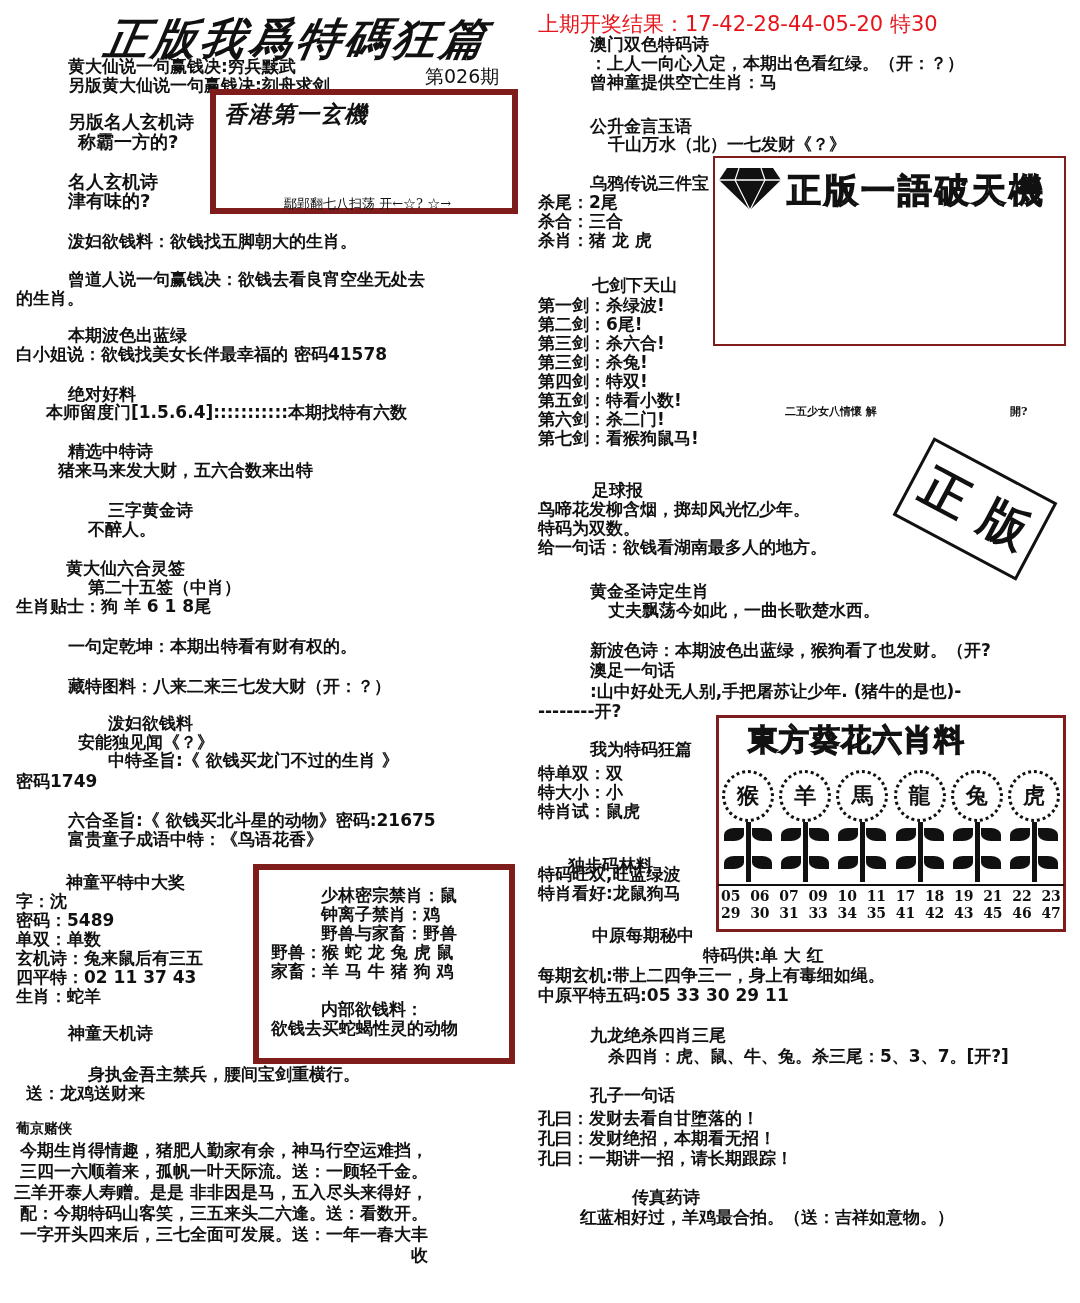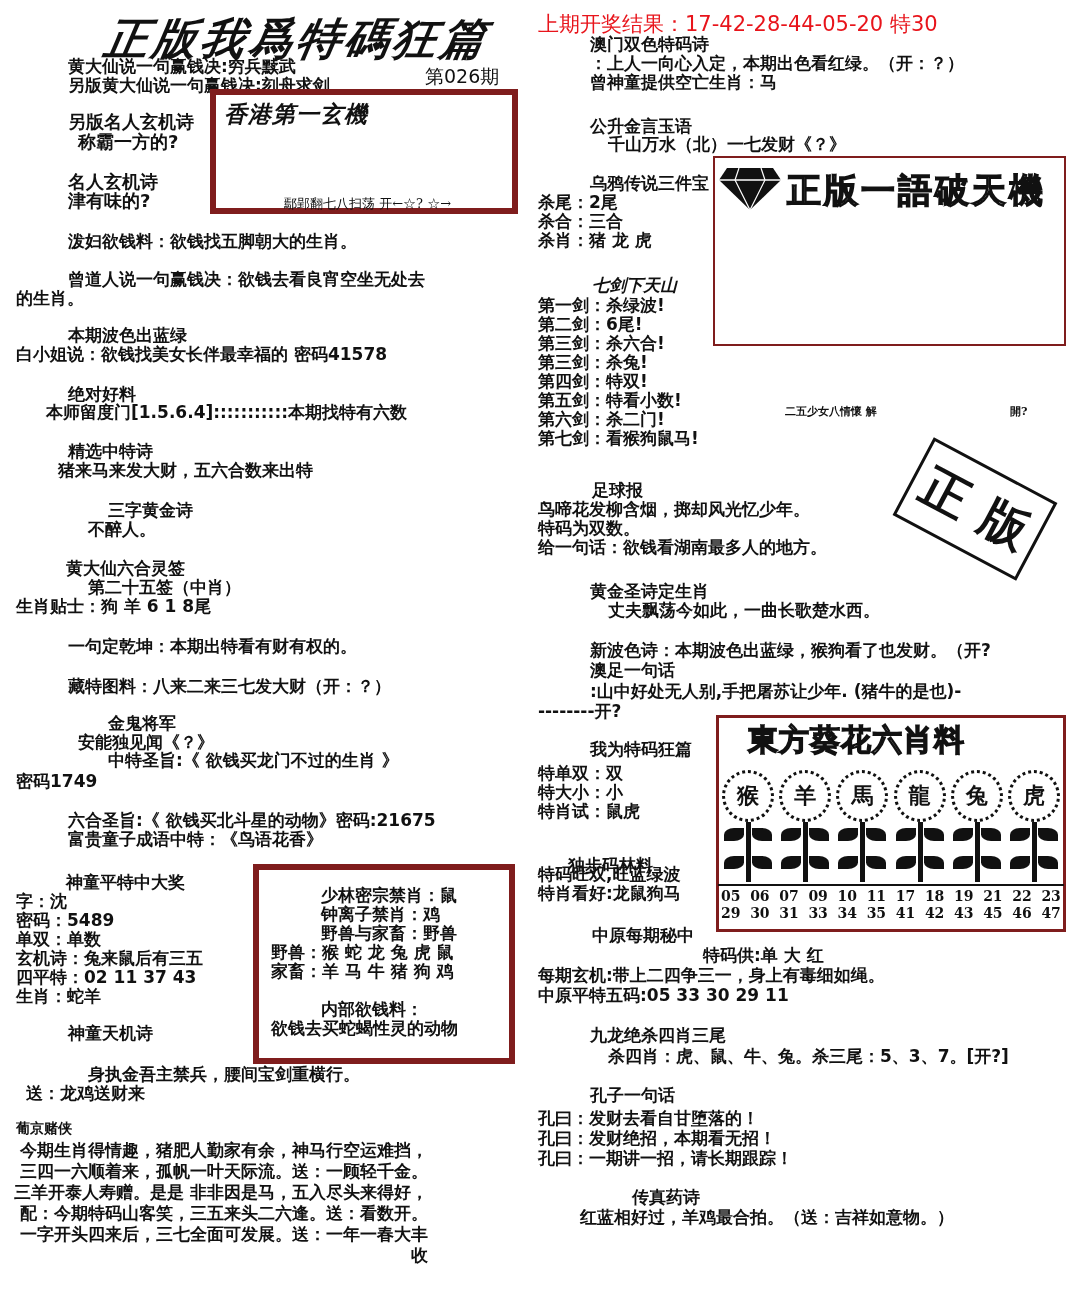--- a/index.html
+++ b/index.html
@@ -67,21 +67,21 @@
 <div class="abs t" style="left:108px;top:501px;">三字黄金诗</div>
 <div class="abs t" style="left:88px;top:520px;">不醉人。</div>
 
 <div class="abs t" style="left:66px;top:559px;">黄大仙六合灵签</div>
 <div class="abs t" style="left:88px;top:578px;">第二十五签（中肖）</div>
 <div class="abs t" style="left:16px;top:597px;">生肖贴士：狗 羊 6 1 8尾</div>
 
 <div class="abs t" style="left:68px;top:637px;">一句定乾坤：本期出特看有财有权的。</div>
 <div class="abs t" style="left:68px;top:677px;">藏特图料：八来二来三七发大财（开：？）</div>
 
-<div class="abs t" style="left:108px;top:714px;">金鬼将军</div>
+<div class="abs t" style="left:108px;top:714px;">泼妇欲钱料</div>
 <div class="abs t" style="left:78px;top:733px;">安能独见闻《？》</div>
 <div class="abs t" style="left:108px;top:751px;">中特圣旨:《 欲钱买龙门不过的生肖 》</div>
 <div class="abs t" style="left:16px;top:772px;">密码1749</div>
 
 <div class="abs t" style="left:68px;top:811px;">六合圣旨:《 欲钱买北斗星的动物》密码:21675</div>
 <div class="abs t" style="left:68px;top:830px;">富贵童子成语中特：《鸟语花香》</div>
 
 <div class="abs t" style="left:66px;top:873px;">神童平特中大奖</div>
 <div style="position:absolute;left:16px;top:892px;">
   <div class="t">字：沈</div>
@@ -134,21 +134,21 @@
   <svg class="gem" style="left:4px;top:6px;" width="62" height="46" viewBox="0 0 62 46">
     <polygon points="8,4 54,4 62,16 31,46 0,16" fill="#111"></polygon>
     <polyline points="0,16 62,16" stroke="#fff" stroke-width="1.5" fill="none"></polyline>
     <polyline points="20,4 16,16 31,46 46,16 42,4" stroke="#fff" stroke-width="1.2" fill="none"></polyline>
   </svg>
   <div class="abs outline" style="left:72px;top:10px;font-size:34px;letter-spacing:3px;">正版一語破天機</div>
   <div class="abs serif" style="left:70px;top:246px;font-size:11px;">二五少女八情懷 解</div>
   <div class="abs serif" style="left:295px;top:246px;font-size:11px;">開?</div>
 </div>
 
-<div class="abs t" style="left:592px;top:276px;font-style:italic;">七剑下天山</div>
+<div class="abs t" style="left:592px;top:276px;">七剑下天山</div>
 <div style="position:absolute;left:538px;top:296px;">
   <div class="t">第一剑：杀绿波!</div>
   <div class="t">第二剑：6尾!</div>
   <div class="t">第三剑：杀六合!</div>
   <div class="t">第三剑：杀兔!</div>
   <div class="t">第四剑：特双!</div>
   <div class="t">第五剑：特看小数!</div>
   <div class="t">第六剑：杀二门!</div>
   <div class="t">第七剑：看猴狗鼠马!</div>
 </div>

